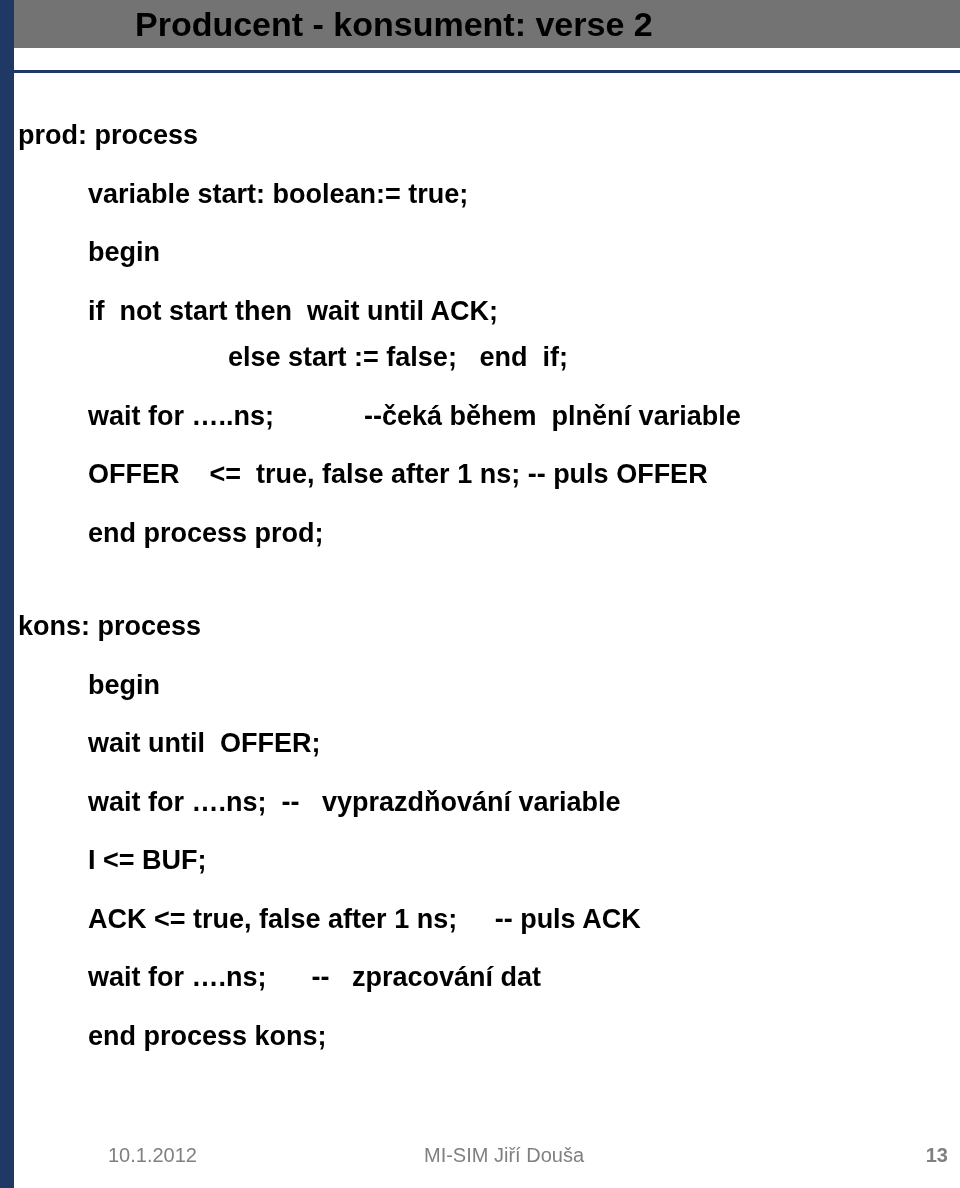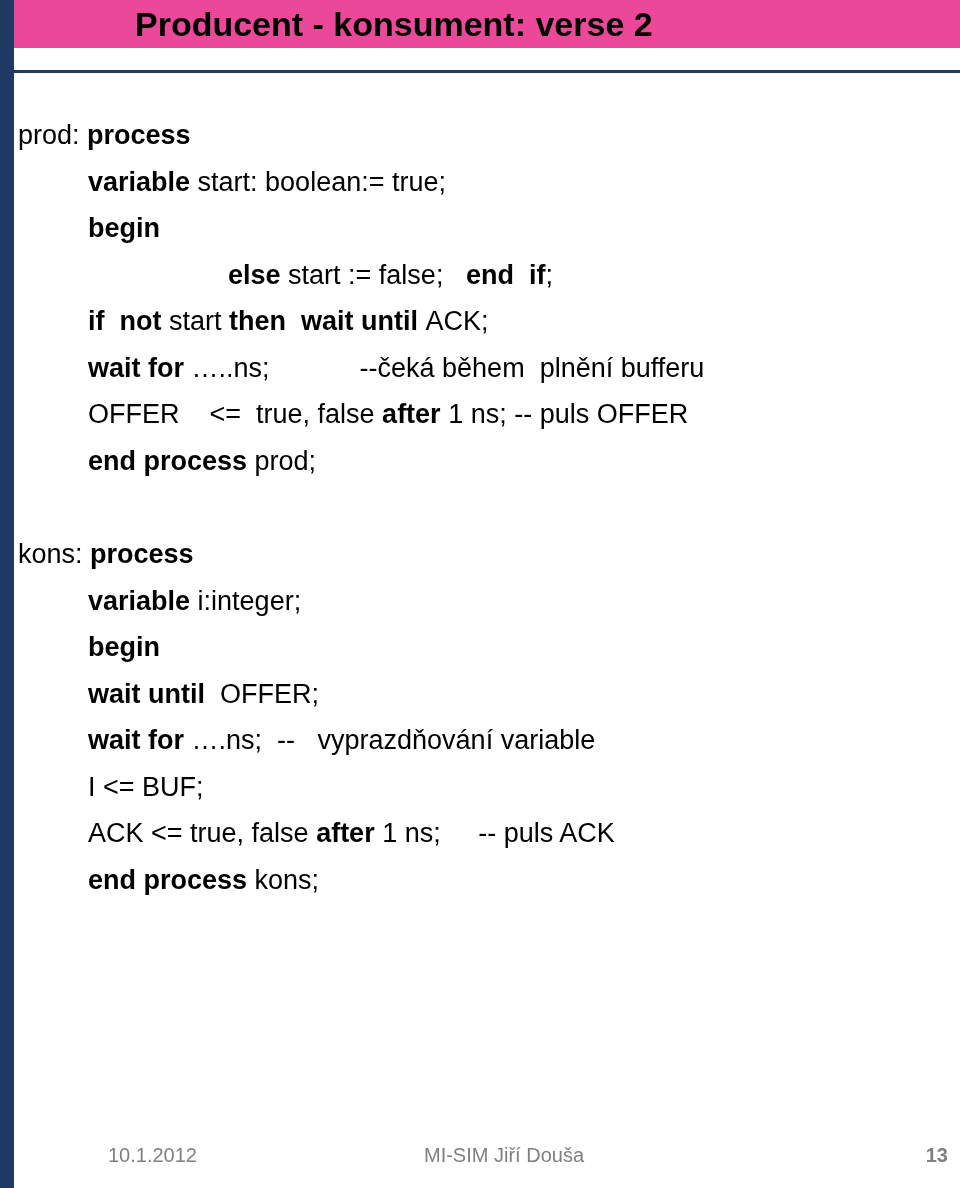--- a/index.html
+++ b/index.html
@@ -16,21 +16,21 @@
     overflow: hidden;
   }
 
   
   .title-banner {
     position: absolute;
     left: 0;
     top: 0;
     width: 960px;
     height: 48px;
-    background: #ec4899;
+    background: #737373;
     display: flex;
     align-items: center;
   }
   .title-accent {
     position: absolute;
     left: 0;
     top: 0;
     width: 14px;
     height: 48px;
     background: #1f3864;
@@ -67,24 +67,24 @@
     top: 112px;
     width: 960px;
   }
   .code-line {
     font-size: 27px;
     line-height: 46.5px;
     white-space: pre;
     color: #000000;
   }
   .b { font-weight: bold; }
-  .n { font-weight: normal; }
+  .n { font-weight: bold; }
 
   .ind0 { padding-left: 18px; }
-  .ind1 { padding-left: 88px; }
+  .ind1 { padding-left: 88px; margin-top: 12px; }
   .ind2 { padding-left: 228px; }
 
   .gap { height: 47px; }
 
   
   .footer {
     position: absolute;
     left: 0;
     bottom: 14px;
     width: 960px;
@@ -120,33 +120,33 @@
 <div class="title-banner">
   <div class="title-accent"></div>
   <div class="title-text">Producent - konsument: verse 2</div>
 </div>
 <div class="title-rule"></div>
 
 <div class="code-area">
     <div class="code-line ind0"><span class="n">prod: </span><span class="b">process</span></div>
     <div class="code-line ind1"><span class="b">variable </span><span class="n">start: boolean:= true;</span></div>
     <div class="code-line ind1"><span class="b">begin</span></div>
+    <div class="code-line ind1"><span class="b">if  not </span><span class="n">start </span><span class="b">then  wait until </span><span class="n">ACK;</span></div>
     <div class="code-line ind2"><span class="b">else </span><span class="n">start := false;   </span><span class="b">end  if</span><span class="n">;</span></div>
-    <div class="code-line ind1"><span class="b">if  not </span><span class="n">start </span><span class="b">then  wait until </span><span class="n">ACK;</span></div>
-    <div class="code-line ind1"><span class="b">wait for </span><span class="n">…..ns;            --čeká během  plnění bufferu</span></div>
+    <div class="code-line ind1"><span class="b">wait for </span><span class="n">…..ns;            --čeká během  plnění variable</span></div>
     <div class="code-line ind1"><span class="n">OFFER    &lt;=  true, false </span><span class="b">after </span><span class="n">1 ns; -- puls OFFER</span></div>
     <div class="code-line ind1"><span class="b">end process </span><span class="n">prod;</span></div>
     <div class="gap"></div>
     <div class="code-line ind0"><span class="n">kons: </span><span class="b">process</span></div>
-    <div class="code-line ind1"><span class="b">variable </span><span class="n">i:integer;</span></div>
     <div class="code-line ind1"><span class="b">begin</span></div>
     <div class="code-line ind1"><span class="b">wait until </span><span class="n"> OFFER;</span></div>
     <div class="code-line ind1"><span class="b">wait for </span><span class="n">….ns;  --   vyprazdňování variable</span></div>
     <div class="code-line ind1"><span class="n">I &lt;= BUF;</span></div>
     <div class="code-line ind1"><span class="n">ACK &lt;= true, false </span><span class="b">after </span><span class="n">1 ns;     -- puls ACK</span></div>
+    <div class="code-line ind1"><span class="b">wait for </span><span class="n">….ns;      --   zpracování dat</span></div>
     <div class="code-line ind1"><span class="b">end process </span><span class="n">kons;</span></div>
   </div>
 
 <div class="footer">
   <div class="footer-date">10.1.2012</div>
   <div class="footer-center">MI-SIM   Jiří Douša</div>
   <div class="footer-page">13</div>
 </div>
 
 </body></html>

